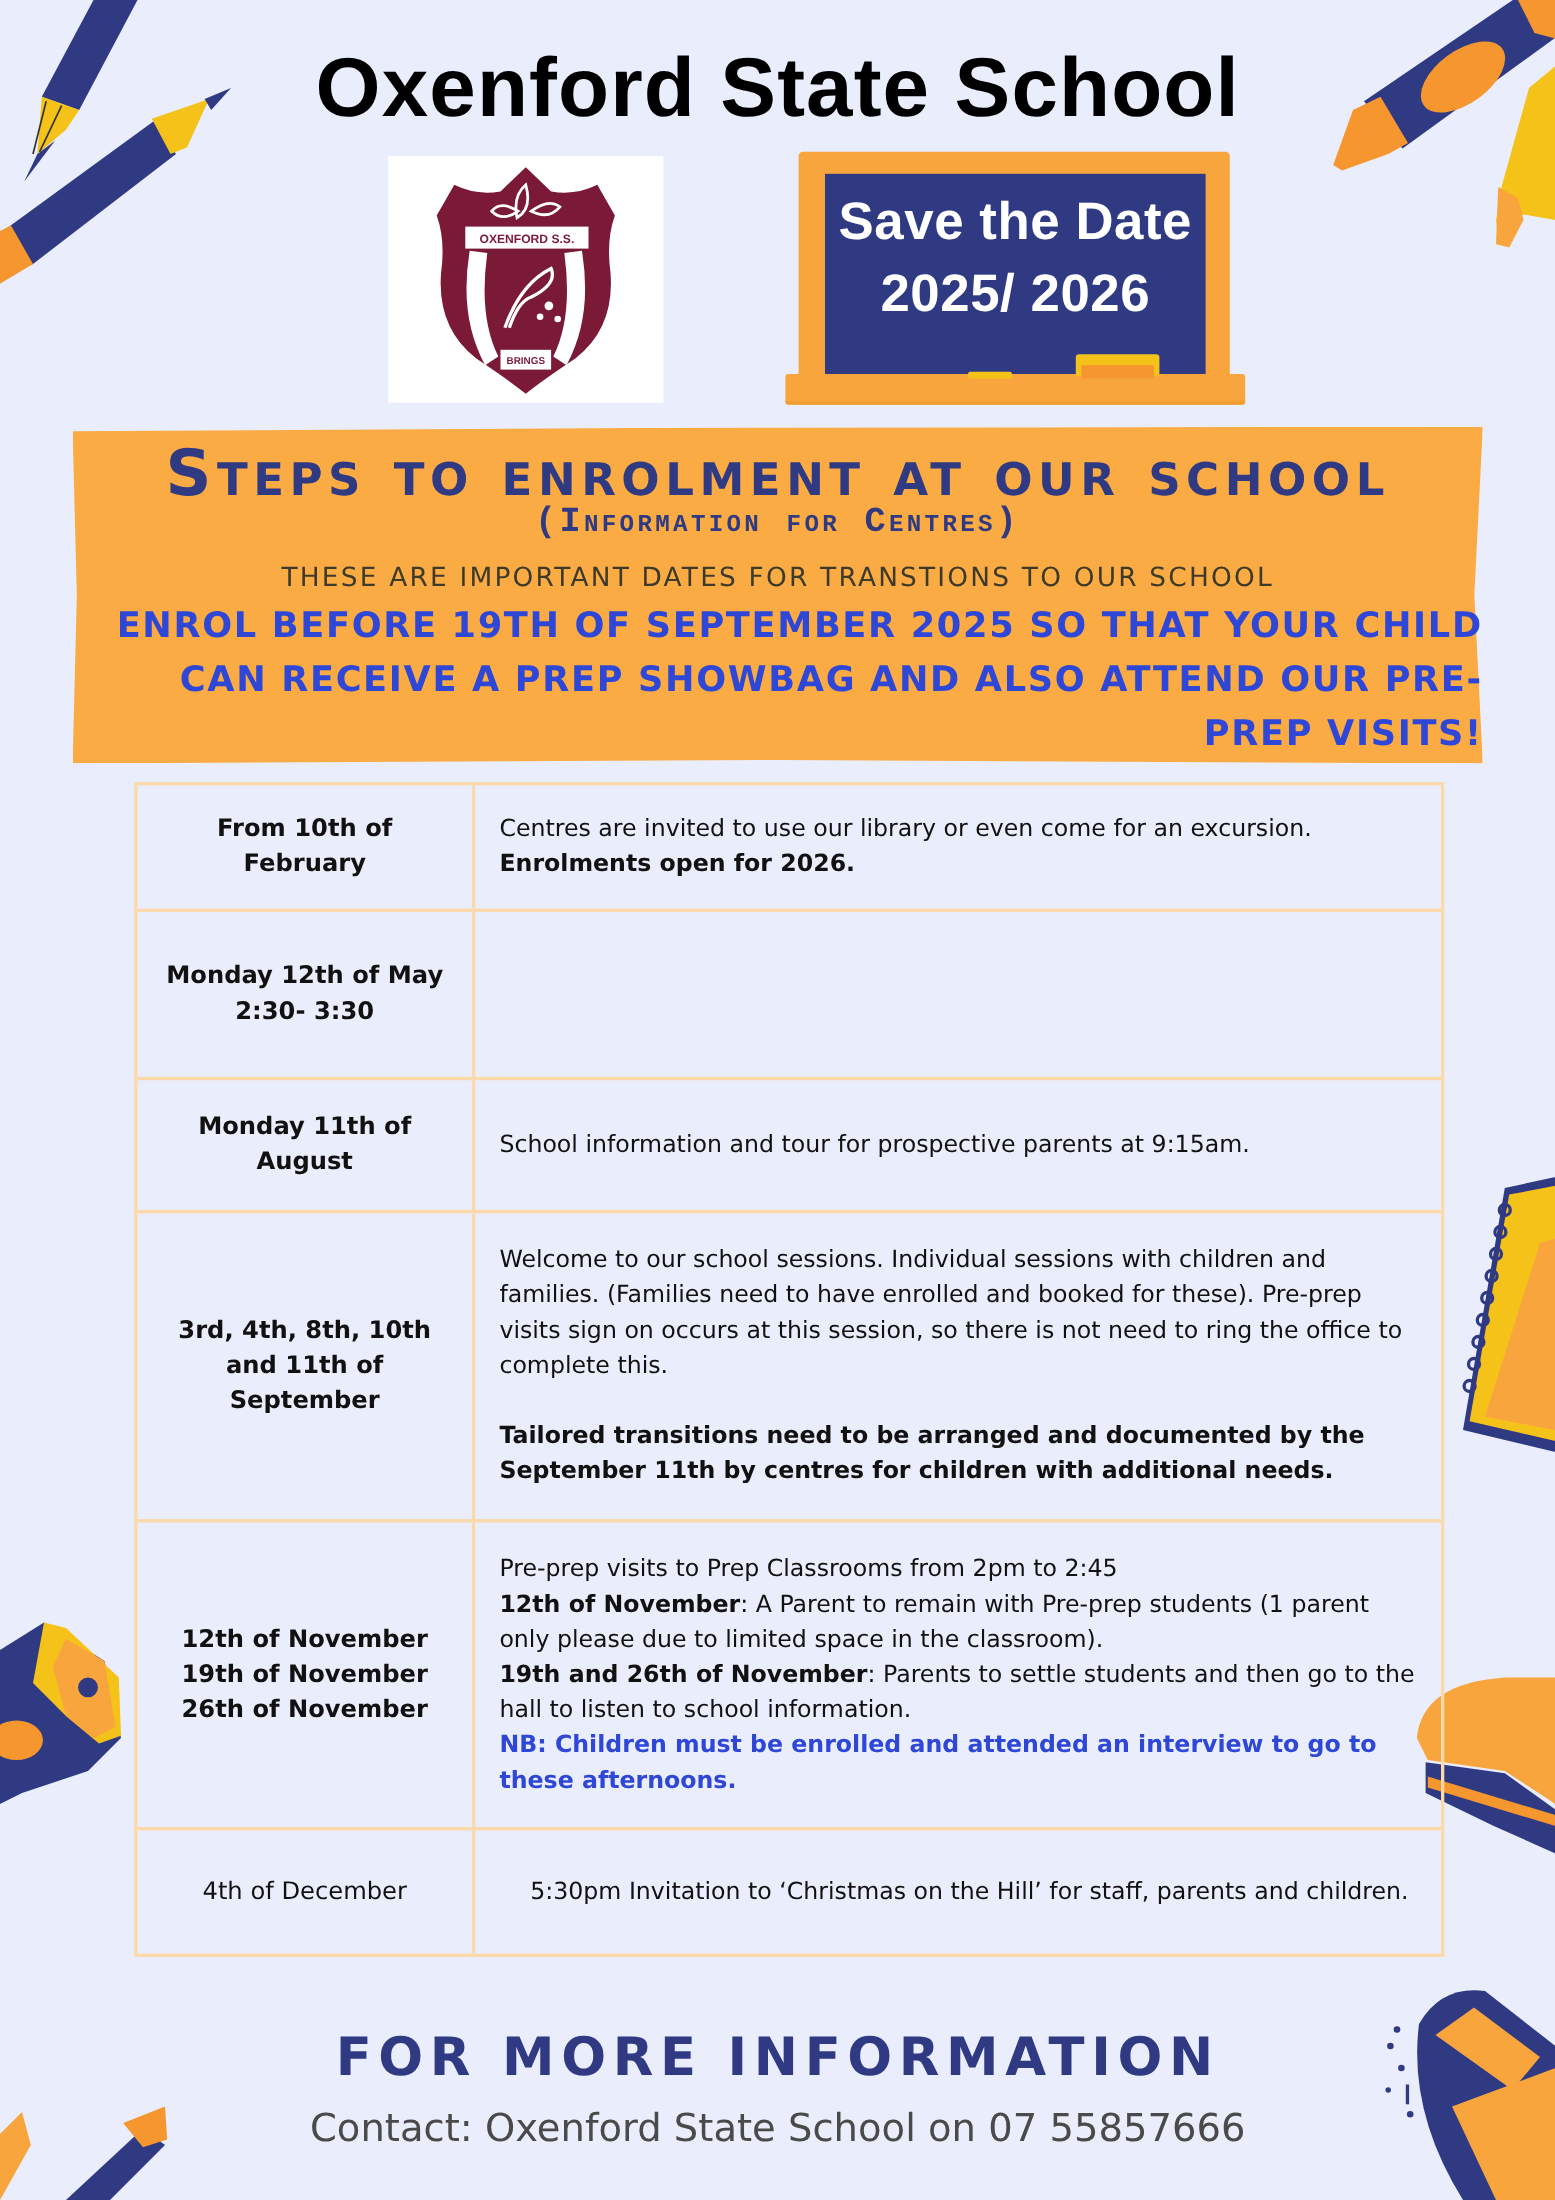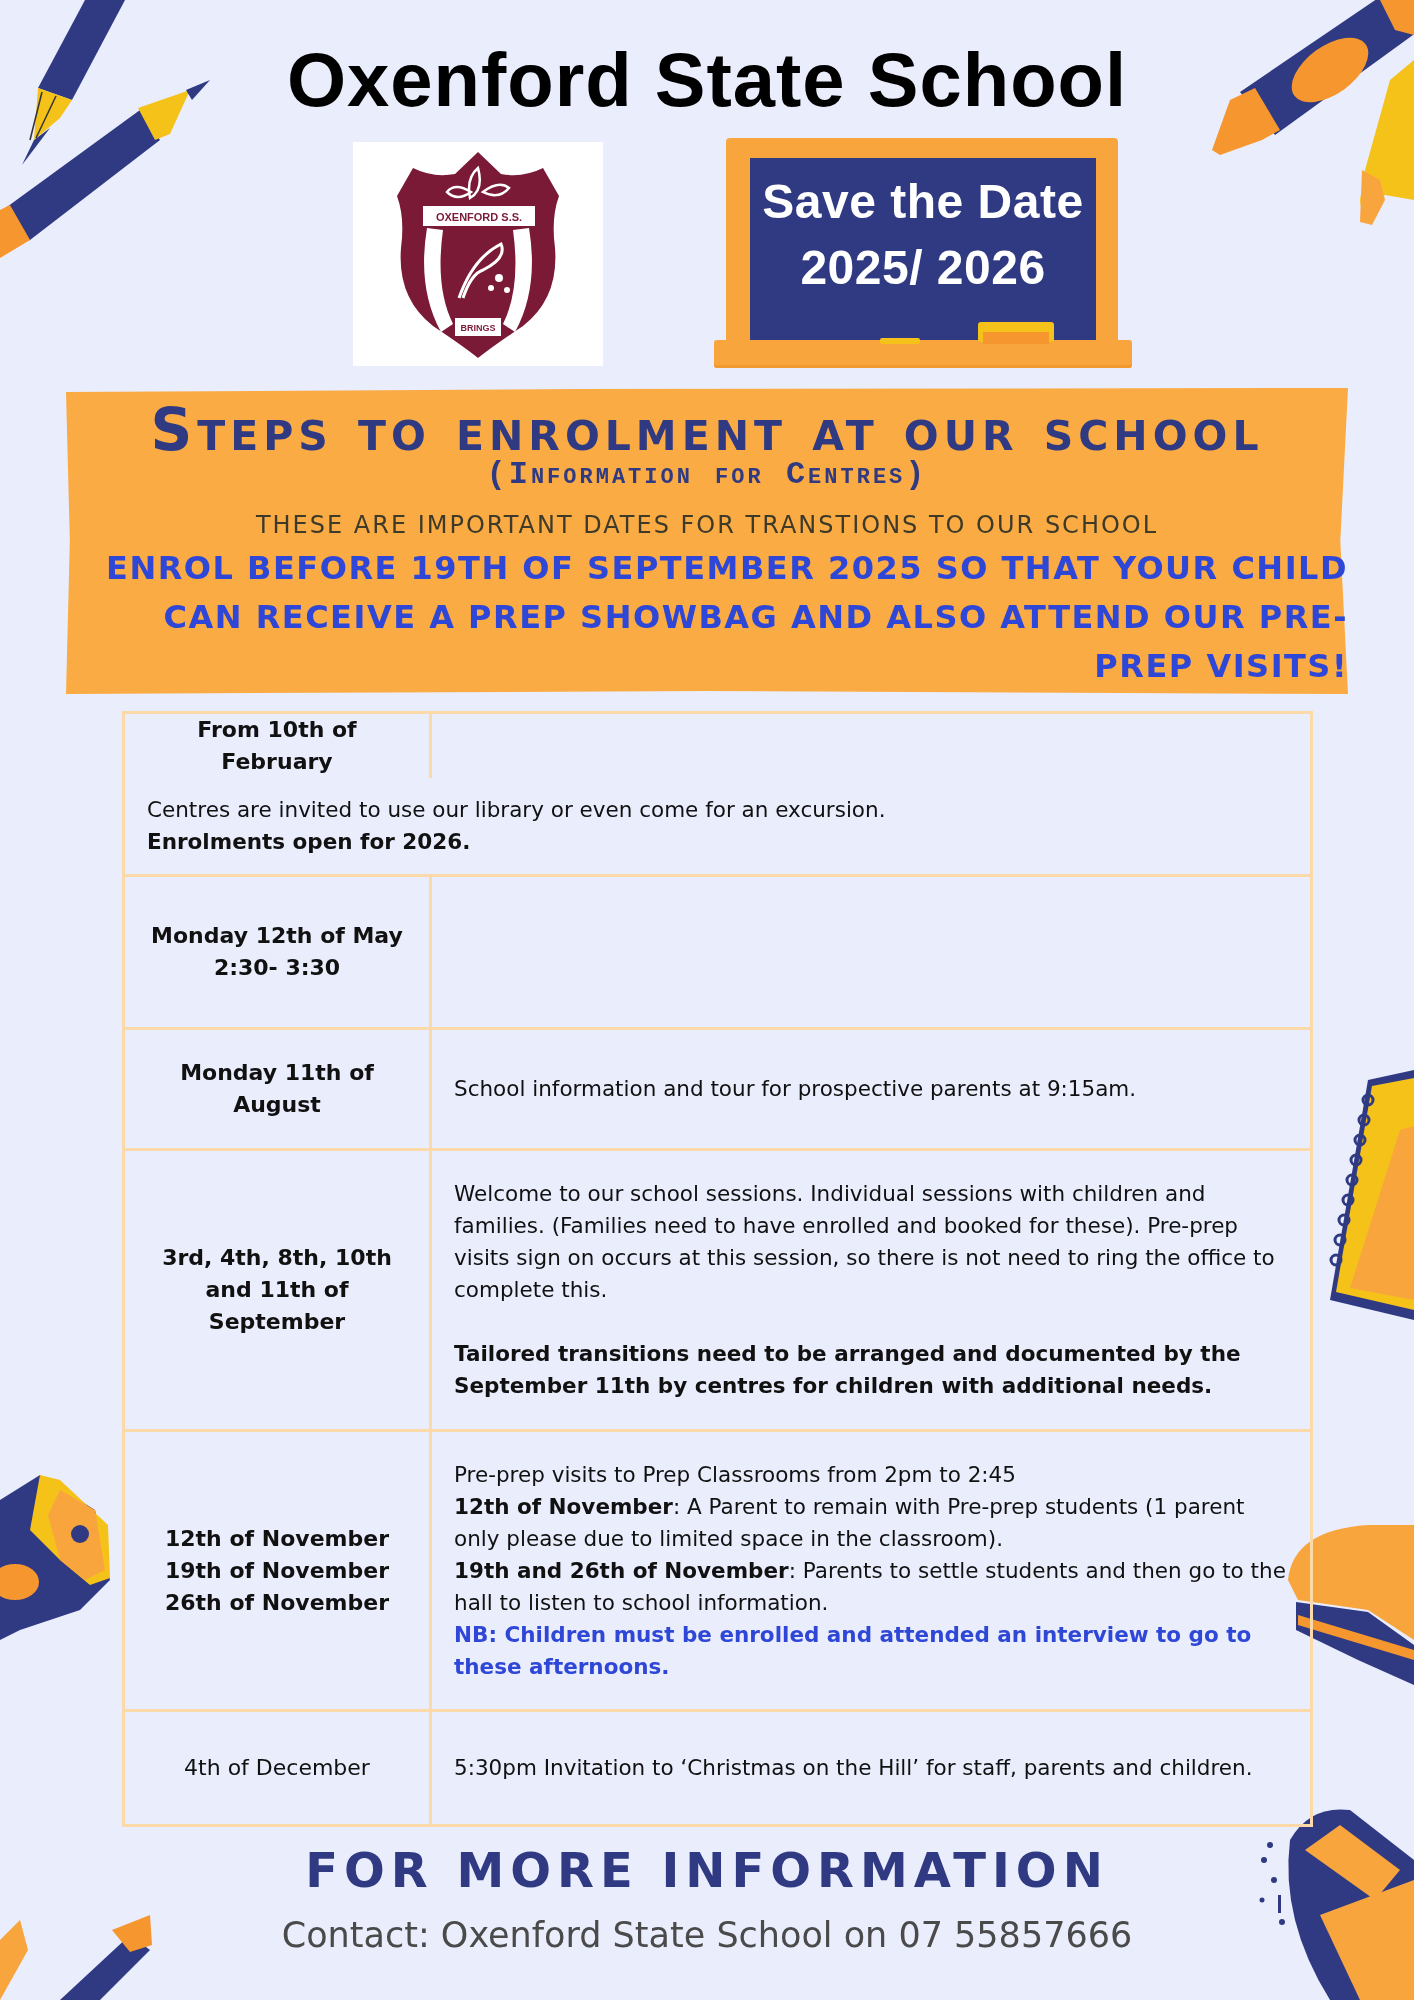--- a/index.html
+++ b/index.html
@@ -229,21 +229,21 @@
   <div class="eraser2"></div>
 </div>
 
 <div class="banner"></div>
 <div class="banner-heading">Steps to enrolment at our school</div>
 <div class="banner-sub">(Information for Centres)</div>
 <div class="banner-note">These are important dates for transtions to our school</div>
 <div class="banner-cta">Enrol before 19th of September 2025 so that your child can receive a prep showbag and also attend our pre-prep visits!</div>
 
 <div class="table">
-  <div class="row" style="height:160px;flex-direction:column;">
+  <div class="row" style="height:112px;">
     <div class="date-cell">From 10th of February</div>
     <div class="desc-cell">
       <p>Centres are invited to use our library or even come for an excursion.</p>
       <p class="b">Enrolments open for 2026.</p>
     </div>
   </div>
   <div class="row" style="height:150px;">
     <div class="date-cell">Monday 12th of May 2:30- 3:30</div>
   </div>
   <div class="row" style="height:118px;">
@@ -266,21 +266,21 @@
       <div>19th of November</div>
       <div>26th of November</div>
     </div>
     <div class="desc-cell">
       <p>Pre-prep visits to Prep Classrooms from 2pm to 2:45</p>
       <p><span class="b">12th of November</span><span>: A Parent to remain with Pre-prep students (1 parent only please due to limited space in the classroom).</span></p>
       <p><span class="b">19th and 26th of November</span><span>: Parents to settle students and then go to the hall to listen to school information.</span></p>
       <p class="blue">NB: Children must be enrolled and attended an interview to go to these afternoons.</p>
     </div>
   </div>
-  <div class="row" style="height:112px;">
+  <div class="row" style="height:112px;gap:28px;">
     <div class="date-cell normal">4th of December</div>
     <div class="desc-cell">
       <p>5:30pm Invitation to ‘Christmas on the Hill’ for staff, parents and children.</p>
     </div>
   </div>
 </div>
 
 <div class="footer-heading">FOR MORE INFORMATION</div>
 <div class="footer-contact">Contact:  Oxenford State School on 07 55857666</div>
 

